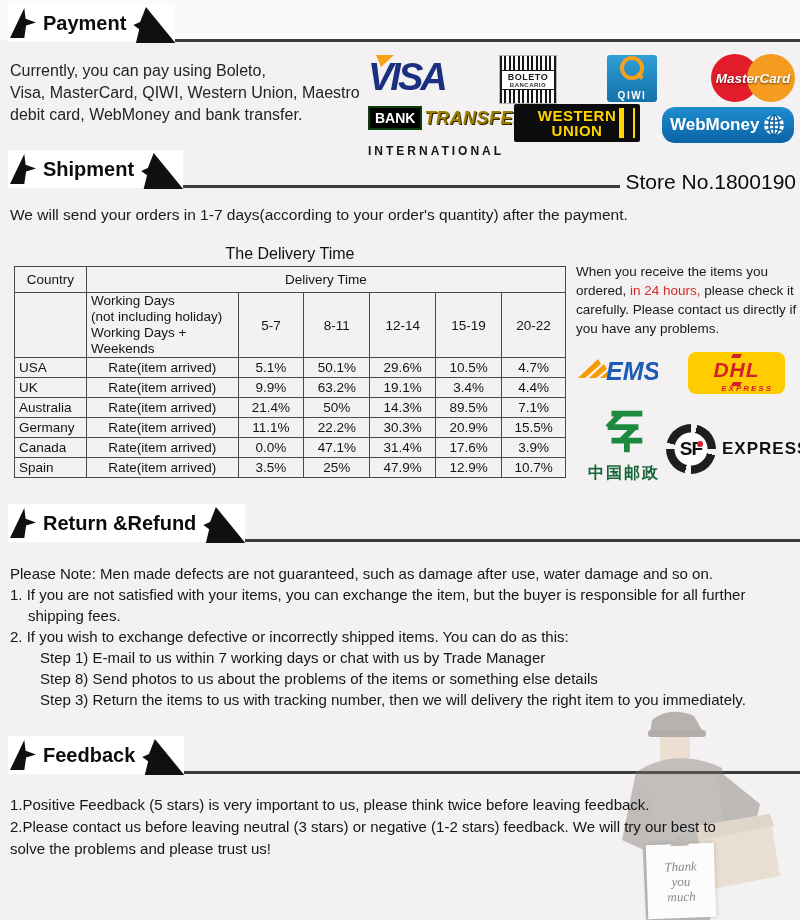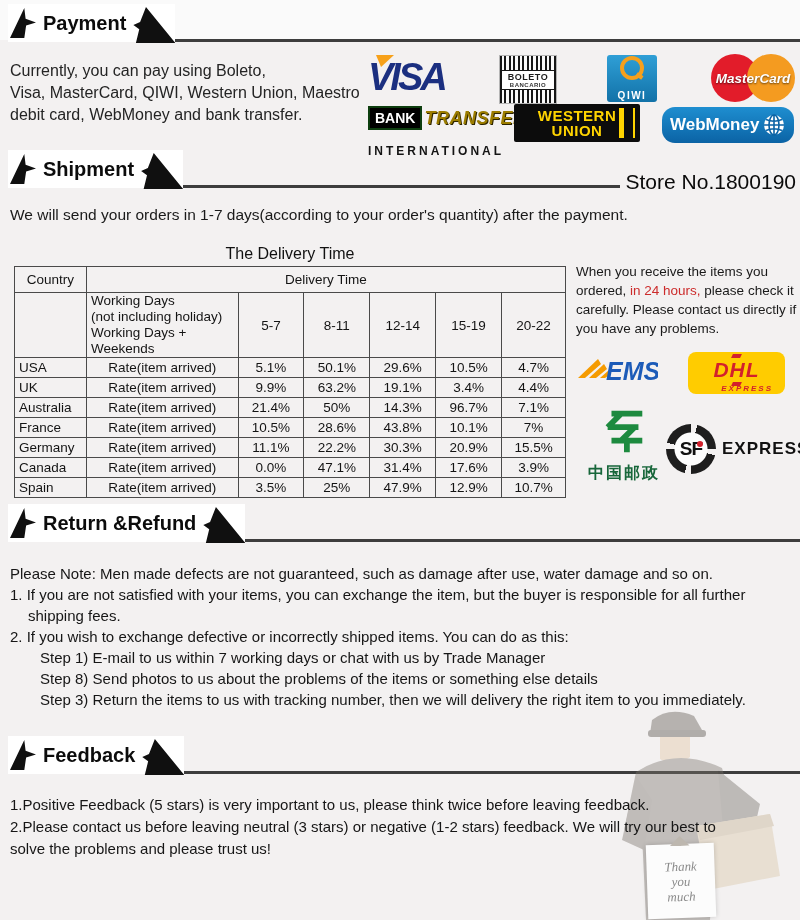--- a/index.html
+++ b/index.html
@@ -234,31 +234,22 @@
       <td class="td-val">19.1%</td>
       <td class="td-val">3.4%</td>
       <td class="td-val">4.4%</td>
     </tr>
     <tr class="data-row">
       <td class="td-country">Australia</td>
       <td class="td-rate">Rate(item arrived)</td>
       <td class="td-val">21.4%</td>
       <td class="td-val">50%</td>
       <td class="td-val">14.3%</td>
-      <td class="td-val">96.7%</td>
+      <td class="td-val">89.5%</td>
       <td class="td-val">7.1%</td>
-    </tr>
-    <tr class="data-row">
-      <td class="td-country">France</td>
-      <td class="td-rate">Rate(item arrived)</td>
-      <td class="td-val">10.5%</td>
-      <td class="td-val">28.6%</td>
-      <td class="td-val">43.8%</td>
-      <td class="td-val">10.1%</td>
-      <td class="td-val">7%</td>
     </tr>
     <tr class="data-row">
       <td class="td-country">Germany</td>
       <td class="td-rate">Rate(item arrived)</td>
       <td class="td-val">11.1%</td>
       <td class="td-val">22.2%</td>
       <td class="td-val">30.3%</td>
       <td class="td-val">20.9%</td>
       <td class="td-val">15.5%</td>
     </tr>

